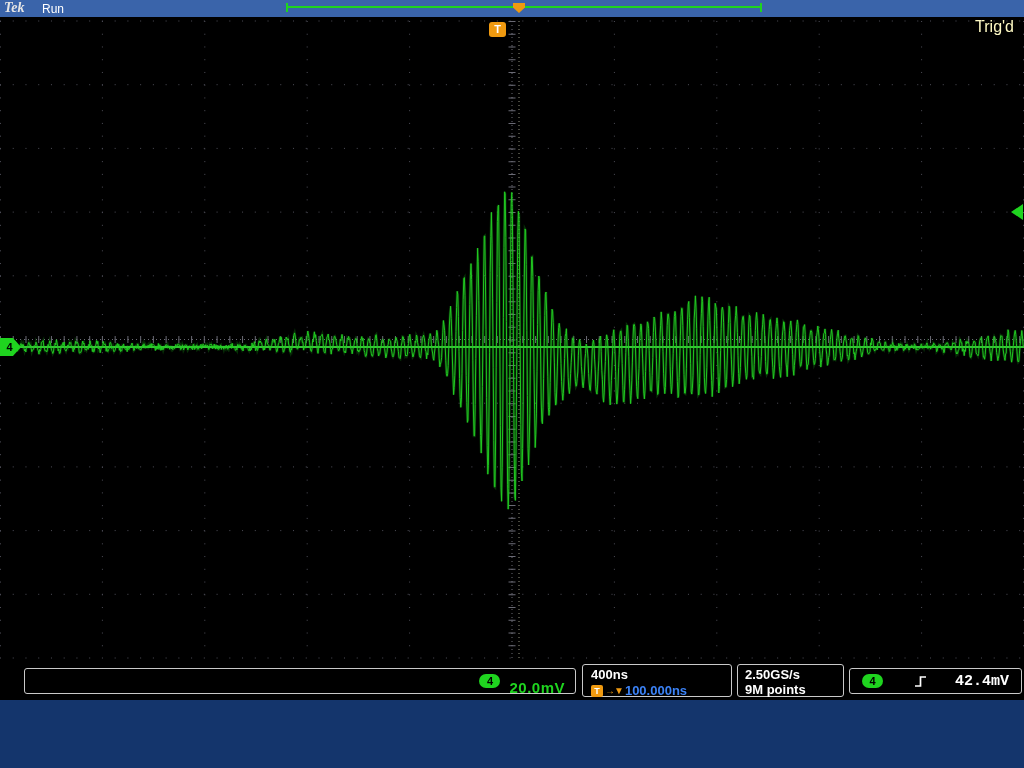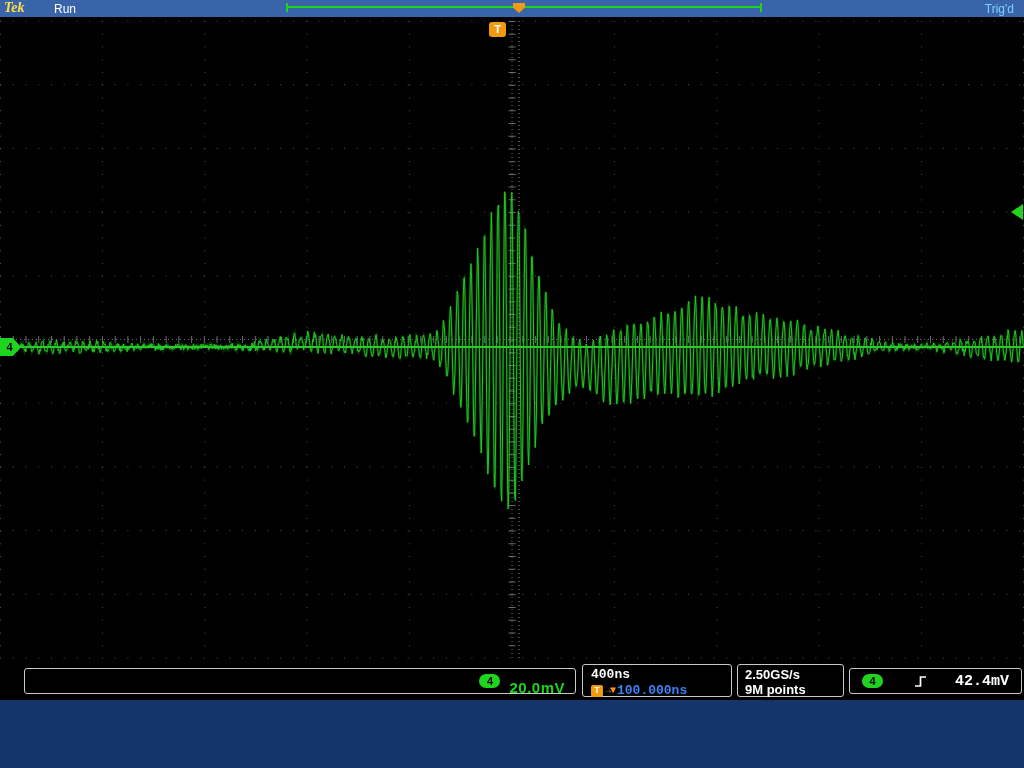--- a/index.html
+++ b/index.html
@@ -4,44 +4,44 @@
 <style>
   * { margin:0; padding:0; box-sizing:border-box; }
   html,body { background:#000; }
   body {
     width:1024px; height:768px; position:relative; overflow:hidden;
     font-family:"Liberation Sans", sans-serif;
   }
 
   
   .topbar { position:absolute; left:0; top:0; width:1024px; height:17px; background:#3a64aa; }
-  .tek { position:absolute; left:4px; top:0; color:#fde047; font:italic bold 14px "Liberation Serif", serif; }
-  .run { position:absolute; left:54px; top:2px; color:#fff; font-size:12px; }
-  .trigd { position:absolute; right:10px; top:2px; color:#7dd3fc; font-size:12px; }
+  .tek { position:absolute; left:4px; top:0; color:#e5e5e5; font:italic bold 14px "Liberation Serif", serif; }
+  .run { position:absolute; left:42px; top:2px; color:#fff; font-size:12px; }
+  .trigd { position:absolute; right:10px; top:18px; color:#fef9c3; font-size:16px; }
   .acqbar { position:absolute; left:286px; top:3px; width:476px; height:10px; }
   .acqline { position:absolute; left:0; top:3px; width:100%; height:2px; background:#1fd41f; }
   .acqbracket { position:absolute; top:0; width:2px; height:9px; background:#1fd41f; }
   .acqbracket.bl { left:0; } .acqbracket.br { right:0; }
   .trigpos { position:absolute; left:227px; top:0; width:12px; height:10px; background:#f09a10;
              clip-path:polygon(0 0,100% 0,100% 45%,50% 100%,0 45%); }
 
   
   .graticule-svg { position:absolute; left:0; top:17px; display:block; }
   .trigflag { position:absolute; left:489px; top:22px; width:17px; height:15px; background:#f09a10;
               border-radius:3px; color:#fff; font-size:11px; font-weight:bold; text-align:center; line-height:15px; }
 
   
   .statusbar { position:absolute; left:0; top:662px; width:1024px; height:38px; background:#000; }
   .sbox { position:absolute; border:1px solid #c9c9c9; border-radius:3px; background:#000; }
   .chbox { left:24px; top:6px; width:552px; height:26px; display:flex; align-items:center;
            justify-content:flex-end; padding-right:10px; gap:9px; }
   .chscale { color:#1fd41f; font-size:15px; font-weight:bold; letter-spacing:.5px;margin-top:13px; }
   .badge { display:inline-block; min-width:21px; height:14px; border-radius:8px; background:#1fd41f;
            color:#000; font:bold 11px/14px "Liberation Sans", sans-serif; text-align:center; }
-  .timebox { left:582px; top:2px; width:150px; height:33px; padding:2px 12px 0 8px;font-family:Liberation Mono, monospace; }
+  .timebox { left:582px; top:2px; width:150px; height:33px; padding:2px 12px 0 8px; }
   .timescale { color:#fff; font-size:13px; font-weight:bold; }
   .timerow { display:flex; align-items:center; gap:2px; margin-top:1px; }
   .tsq { width:12px; height:12px; background:#f09a10; border-radius:2px; color:#fff; font-size:9px;
          font-weight:bold; text-align:center; line-height:12px; flex:none; }
   .tarrow { color:#f09a10; font-size:10px; letter-spacing:-1px; }
   .timeposv { color:#3b82f6; font-size:13px; font-weight:bold; }
   .acqbox { left:737px; top:2px; width:107px; height:33px; padding:2px 0 12px 7px; color:#fff;
             font-size:13px; font-weight:bold; line-height:15px; }
   .trigbox { left:849px; top:6px; width:173px; height:26px; display:flex; align-items:center; padding:0 12px; }
   .trigslope { margin-left:30px; display:flex; align-items:center; }

